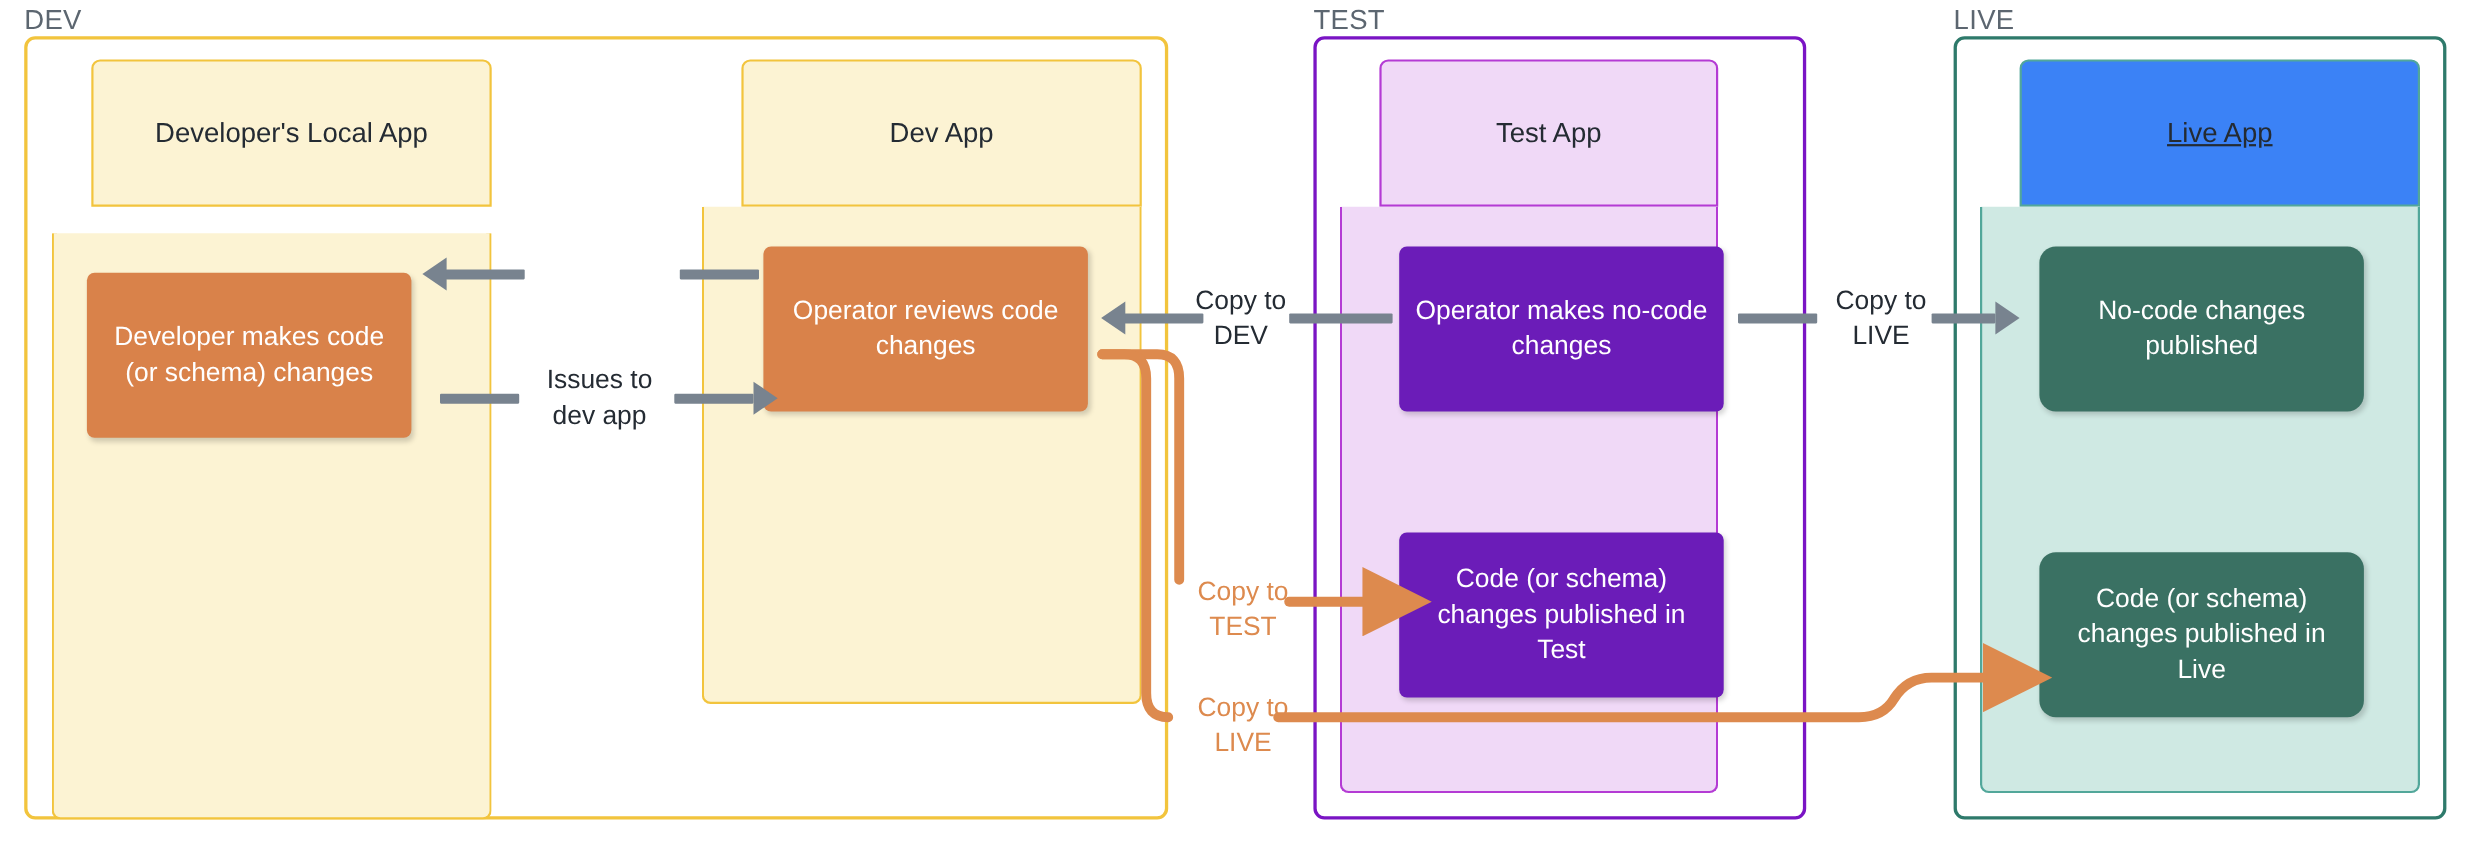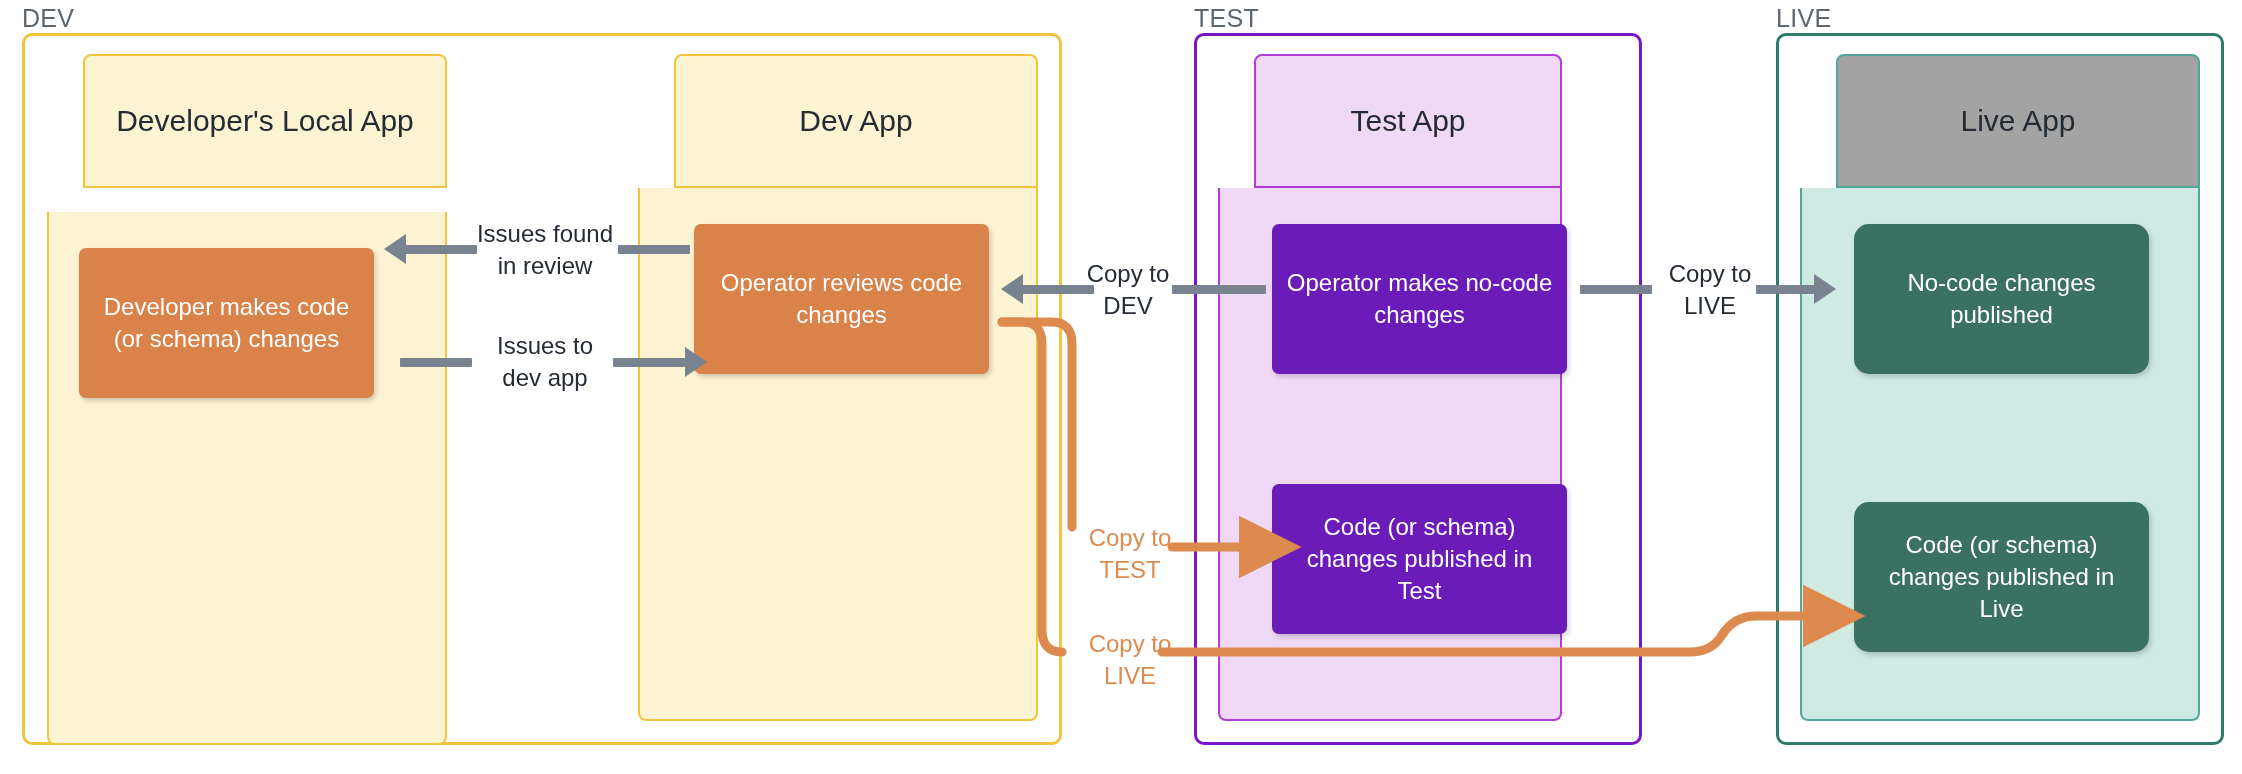--- a/index.html
+++ b/index.html
@@ -39,37 +39,37 @@
     box-sizing:border-box;
     border-radius:8px;
   }
   .app-head{
     box-sizing:border-box;
     height:134px;
     display:flex;
     align-items:center;
     justify-content:center;
     border-radius:8px 8px 0 0;
-    font-size:30px;
+    font-size:25px;
     color:#242B33;
     margin-left:36px;
   }
   .app-body{
     box-sizing:border-box;
     border-radius:0 0 8px 8px;
     position:relative;
   }
   
   .app-dev .app-head{ background:#FCF3D3; border:2px solid #F2C43D; }
   .app-dev .app-body{ background:#FCF3D3; border:2px solid #F2C43D; border-top:none; }
   
   .app-test .app-head{ background:#F0D9F7; border:2px solid #B43BD4; }
   .app-test .app-body{ background:#F0D9F7; border:2px solid #B43BD4; border-top:none; }
   
-  .app-live .app-head{ background:#a3a3a3; border:2px solid #52A79A; }
+  .app-live .app-head{ background:#3b82f6; border:2px solid #52A79A;text-decoration:underline; }
   .app-live .app-body{ background:#CFE9E3; border:2px solid #52A79A; border-top:none; }
 
   
   .node{
     position:absolute;
     box-sizing:border-box;
     border-radius:7px;
     display:flex;
     align-items:center;
     justify-content:center;
@@ -115,21 +115,21 @@
 
   <div class="app app-dev" style="left:47px;top:54px;width:400px;height:667px;">
     <div class="app-head">Developer's Local App</div>
     <div class="app-body" style="height:533px;margin-top:24px;">
       <div class="node node-orange" style="left:30px;top:36px;width:295px;height:150px;">Developer makes code (or schema) changes</div>
     </div>
   </div>
 
   <div class="app app-dev" style="left:638px;top:54px;width:400px;height:667px;">
     <div class="app-head">Dev App</div>
-    <div class="app-body" style="height:533px;">
+    <div class="app-body" style="height:452px;">
       <div class="node node-orange" style="left:54px;top:36px;width:295px;height:150px;">Operator reviews code changes</div>
     </div>
   </div>
 
   <div class="env-label" style="left:1194px;top:4px;">TEST</div>
   <div class="env-box env-test" style="left:1194px;top:33px;width:448px;height:712px;"></div>
 
   <div class="app app-test" style="left:1218px;top:54px;width:344px;height:667px;">
     <div class="app-head">Test App</div>
     <div class="app-body" style="height:533px;">
@@ -145,22 +145,20 @@
     <div class="app-head">Live App</div>
     <div class="app-body" style="height:533px;">
       <div class="node node-green" style="left:52px;top:36px;width:295px;height:150px;">No-code changes published</div>
       <div class="node node-green" style="left:52px;top:314px;width:295px;height:150px;">Code (or schema) changes published in Live</div>
     </div>
   </div>
 
   <div class="garrow" style="left:405px;top:245px;width:72px;"></div>
   <div class="ghead ghead-l" style="left:384px;top:234px;"></div>
   <div class="garrow" style="left:618px;top:245px;width:72px;"></div>
-  <div class="flow-label" style="left:455px;top:218px;width:180px;">Issues found
-in review</div>
 
   <div class="garrow" style="left:400px;top:358px;width:72px;"></div>
   <div class="garrow" style="left:613px;top:358px;width:72px;"></div>
   <div class="ghead ghead-r" style="left:685px;top:347px;"></div>
   <div class="flow-label" style="left:460px;top:330px;width:170px;">Issues to
 dev app</div>
 
   <div class="garrow" style="left:1022px;top:285px;width:72px;"></div>
   <div class="ghead ghead-l" style="left:1001px;top:274px;"></div>
   <div class="garrow" style="left:1172px;top:285px;width:94px;"></div>

